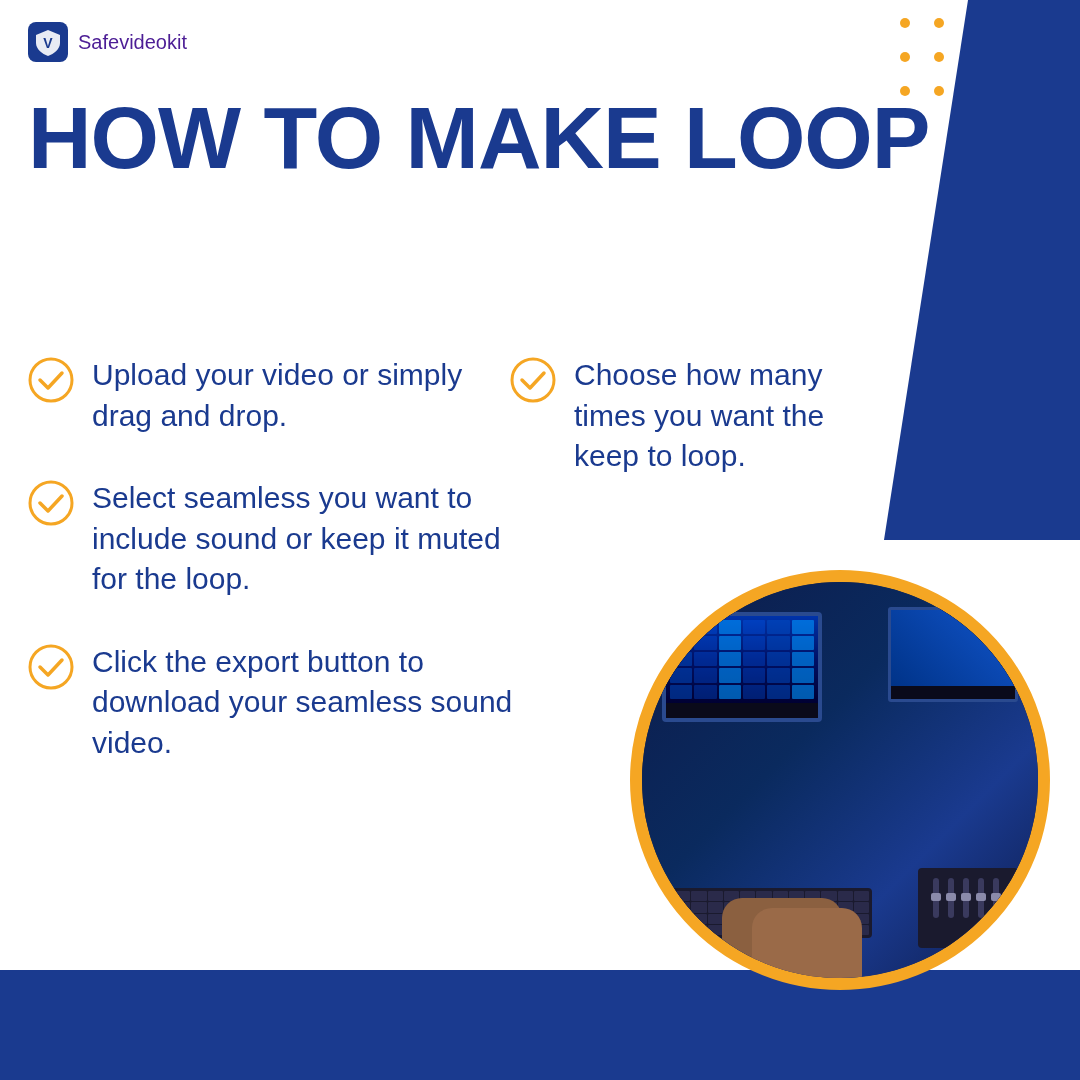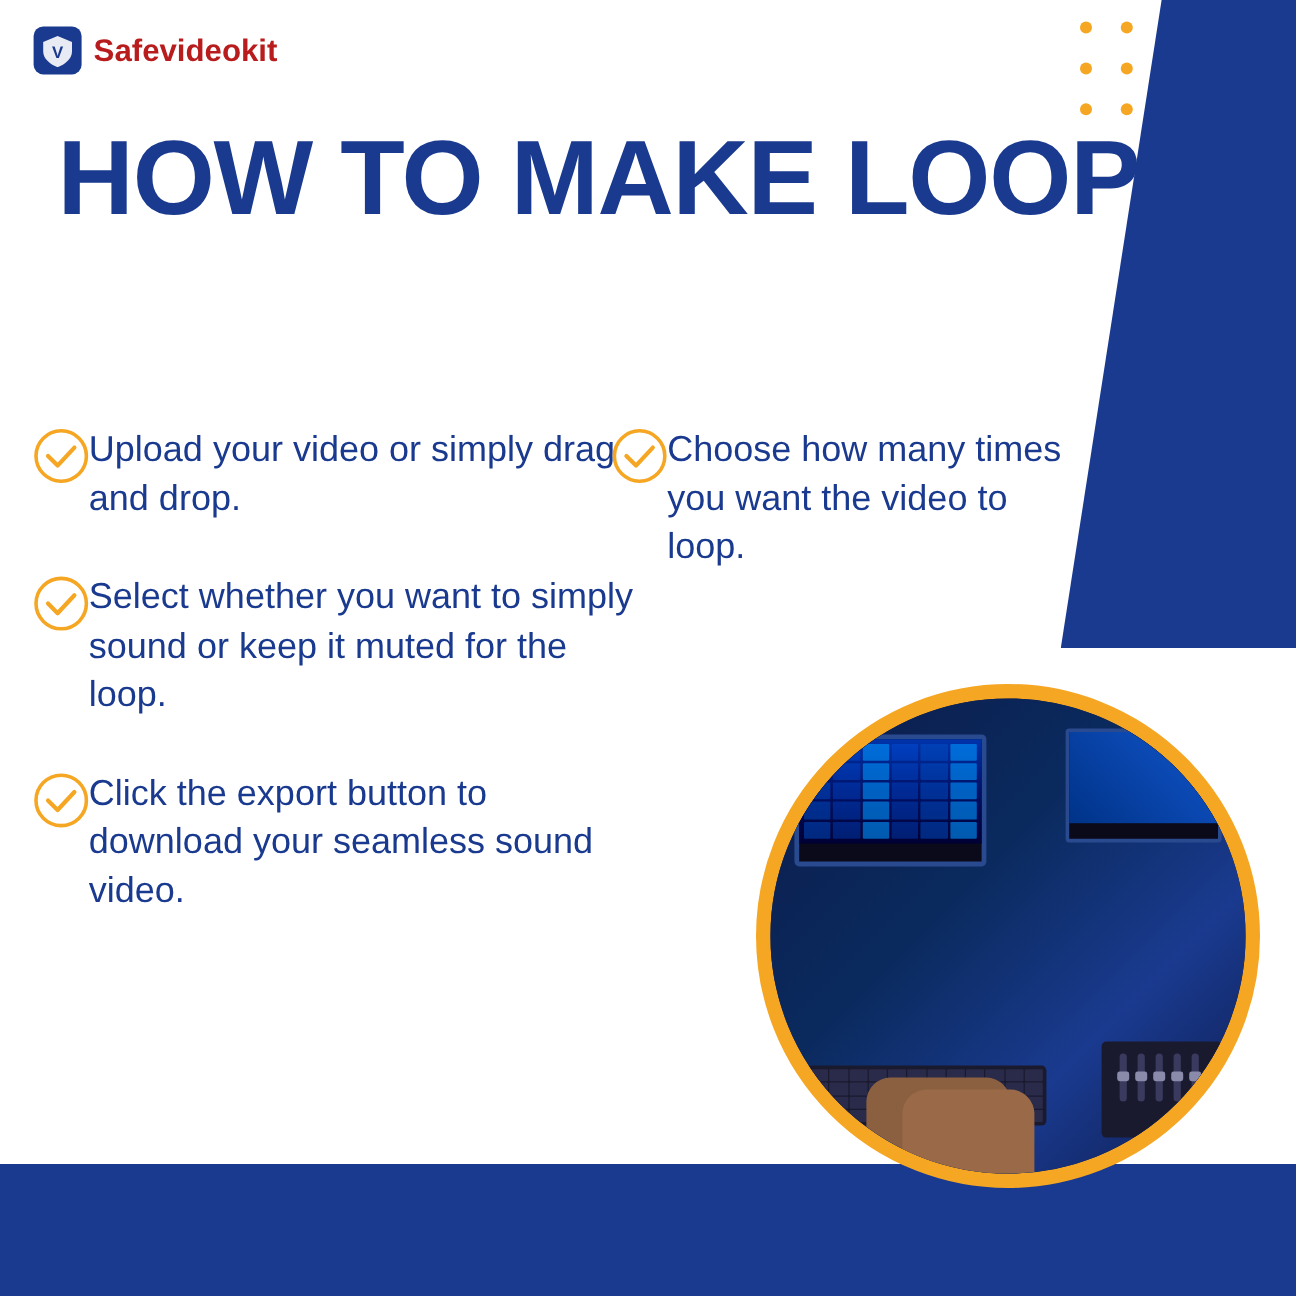--- a/index.html
+++ b/index.html
@@ -228,32 +228,31 @@
       border-radius: 8px;
       display: flex;
       align-items: center;
       justify-content: center;
       color: white;
       font-size: 20px;
       font-weight: bold;
     }
 
     .brand-name {
-      font-size: 26px;
-      font-weight: 700;
-      color: #b91c1c;
+      font-size: 20px;
+      font-weight: 400;
+      color: #4c1d95;
     }
 
     
     .main-title {
       position: absolute;
-      top: 104px;
+      top: 94px;
       left: 28px;
       z-index: 5;
-      margin-left: 20px;
     }
 
     .main-title h1 {
       font-size: 88px;
       font-weight: 900;
       color: #1a3a8f;
       line-height: 1.0;
       letter-spacing: -1px;
       text-transform: uppercase;
     }
@@ -263,20 +262,21 @@
       position: absolute;
       top: 355px;
       left: 28px;
       z-index: 5;
       width: 500px;
     }
 
     .step {
       display: flex;
       align-items: flex-start;
+      gap: 18px;
       margin-bottom: 42px;
     }
 
     .check-icon {
       flex-shrink: 0;
       width: 46px;
       height: 46px;
       margin-top: 2px;
     }
 
@@ -461,21 +461,21 @@
       <span class="step-text">Upload your video or simply drag and drop.</span>
     </div>
 
     <div class="step">
       <div class="check-icon">
         <svg viewBox="0 0 46 46" fill="none" xmlns="http://www.w3.org/2000/svg">
           <circle cx="23" cy="23" r="21" stroke="#f5a623" stroke-width="3" fill="none"></circle>
           <path d="M12 23 L20 31 L34 16" stroke="#f5a623" stroke-width="3.5" stroke-linecap="round" stroke-linejoin="round"></path>
         </svg>
       </div>
-      <span class="step-text">Select whether you want to simply sound or keep it muted for the loop.</span>
+      <span class="step-text">Select seamless you want to include sound or keep it muted for the loop.</span>
     </div>
 
     <div class="step">
       <div class="check-icon">
         <svg viewBox="0 0 46 46" fill="none" xmlns="http://www.w3.org/2000/svg">
           <circle cx="23" cy="23" r="21" stroke="#f5a623" stroke-width="3" fill="none"></circle>
           <path d="M12 23 L20 31 L34 16" stroke="#f5a623" stroke-width="3.5" stroke-linecap="round" stroke-linejoin="round"></path>
         </svg>
       </div>
       <span class="step-text">Click the export button to download your seamless sound video.</span>
@@ -485,18 +485,18 @@
 
   <div class="steps-right">
 
     <div class="step">
       <div class="check-icon">
         <svg viewBox="0 0 46 46" fill="none" xmlns="http://www.w3.org/2000/svg">
           <circle cx="23" cy="23" r="21" stroke="#f5a623" stroke-width="3" fill="none"></circle>
           <path d="M12 23 L20 31 L34 16" stroke="#f5a623" stroke-width="3.5" stroke-linecap="round" stroke-linejoin="round"></path>
         </svg>
       </div>
-      <span class="step-text">Choose how many times you want the video to loop.</span>
+      <span class="step-text">Choose how many times you want the keep to loop.</span>
     </div>
 
   </div>
 
 </div>
 
 </body></html>

